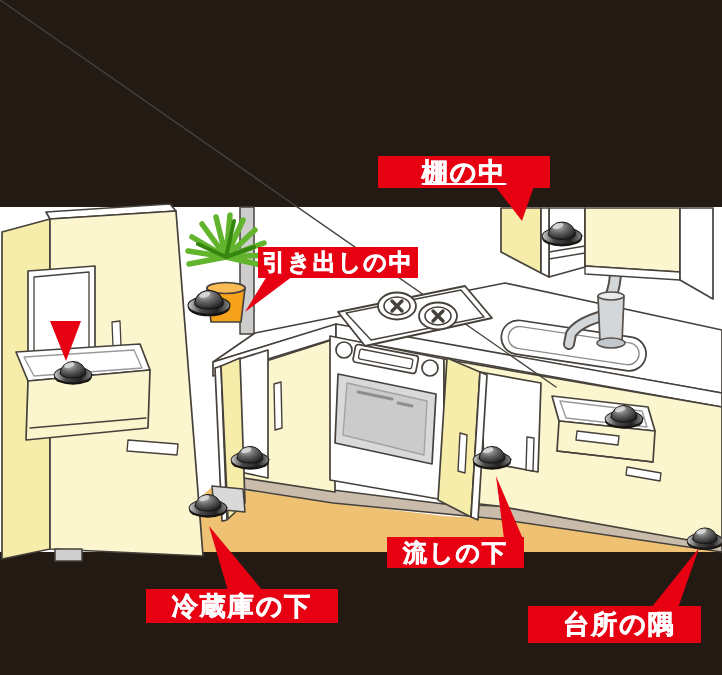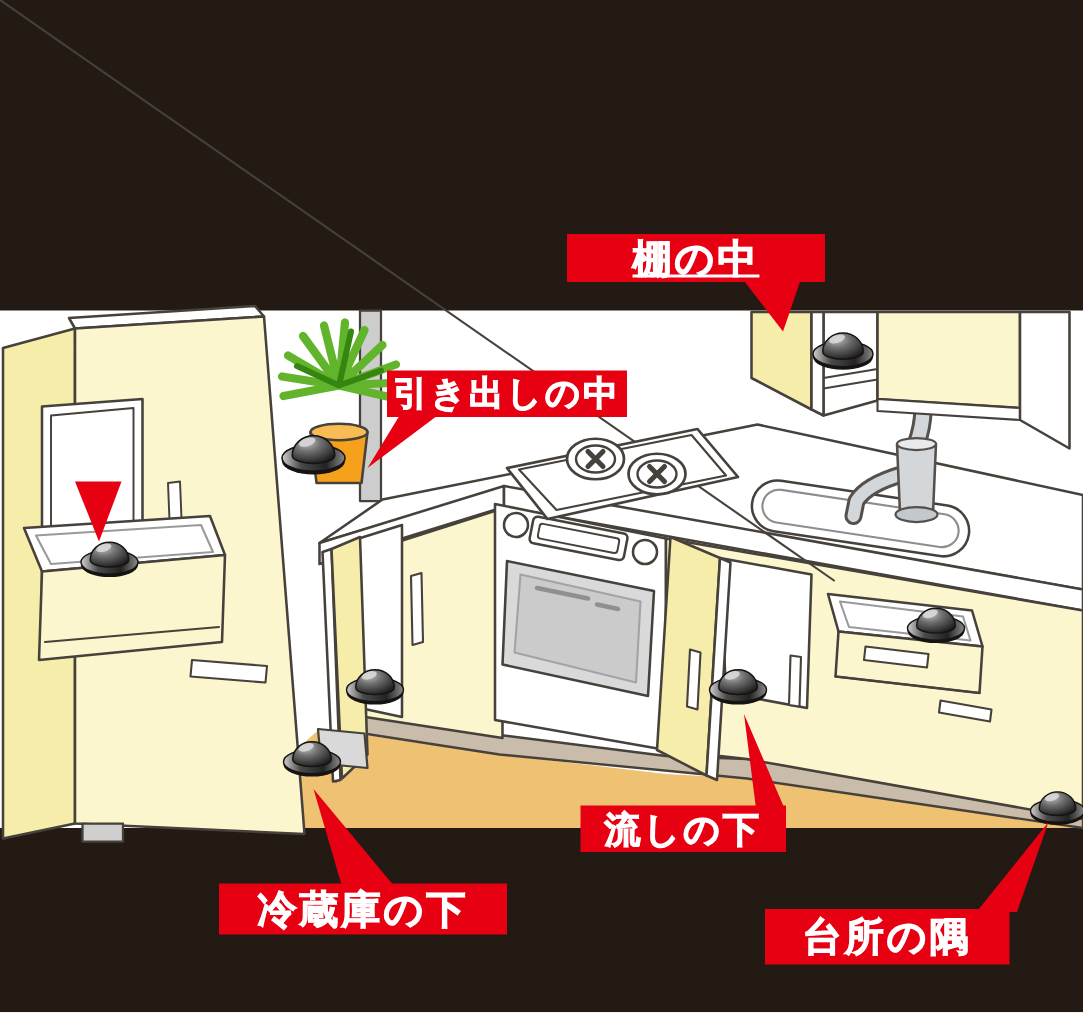--- a/index.html
+++ b/index.html
@@ -12,21 +12,21 @@
          -webkit-text-stroke:3px #fcd116;white-space:nowrap;}
   .title .t-small{font-size:60px;-webkit-text-stroke:2.2px #fcd116;}
   .callout{position:absolute;background:#e60012;color:#ffffff;font-weight:bold;
            display:flex;align-items:center;justify-content:center;letter-spacing:2px;
            -webkit-text-stroke:0.7px #ffffff;white-space:nowrap;z-index:5;}
   .c-shelf  {left:378px;top:156px;width:172px;height:32px;font-size:26px;text-decoration:underline;}
   .c-plant  {left:258px;top:247px;width:160px;height:31px;font-size:23px;}
   .c-drawer {left:22px; top:292px;width:161px;height:31px;font-size:23px;}
   .c-sink   {left:387px;top:537px;width:137px;height:31px;font-size:24px;font-family:Liberation Mono, monospace;}
   .c-fridge {left:146px;top:589px;width:192px;height:34px;font-size:26px;}
-  .c-corner {left:510px;top:606px;width:163px;height:37px;font-size:26px;}
+  .c-corner {left:528px;top:606px;width:163px;height:37px;font-size:26px;padding-left:10px;}
 </style>
 </head>
 <body>
 
 <div class="stage">
 
   <div class="band-top"></div>
   <div class="title"><span>効果的</span><span class="t-small">な</span><span>置き場</span></div>
 
   <svg width="722" height="675" viewBox="0 0 722 675">

